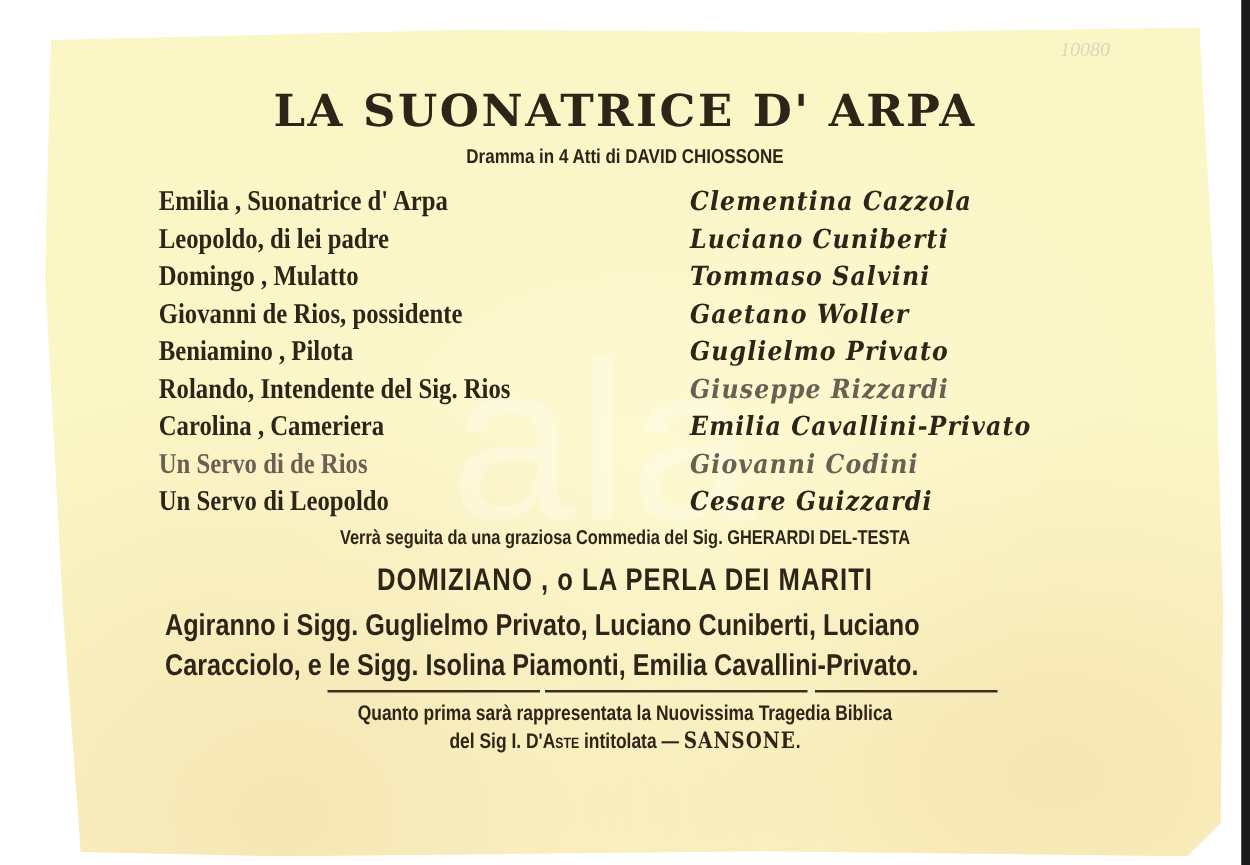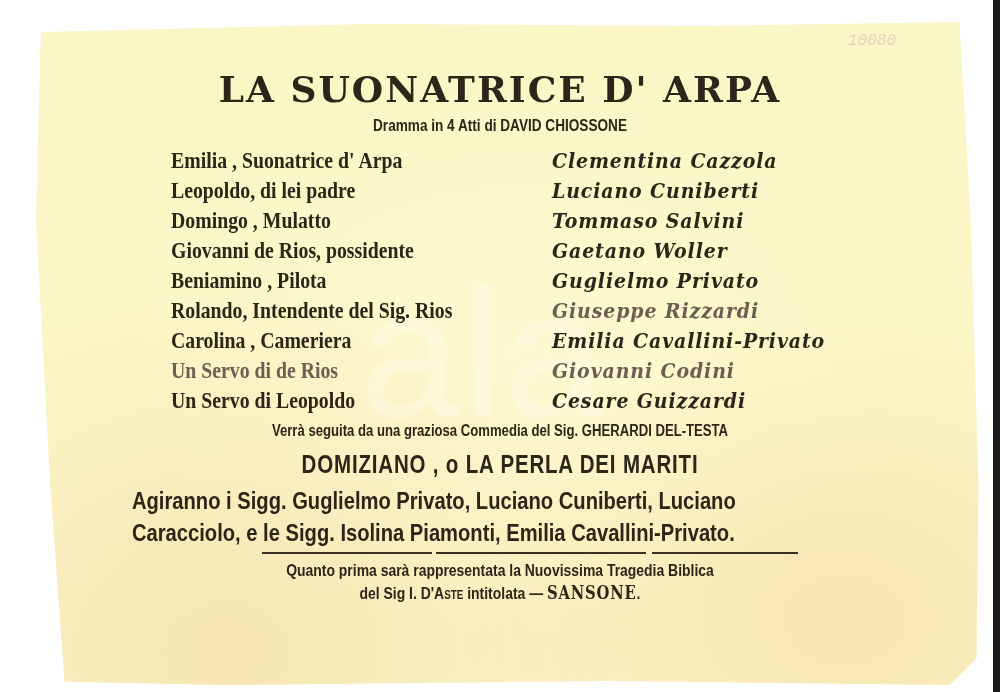--- a/index.html
+++ b/index.html
@@ -19,36 +19,36 @@
         radial-gradient(ellipse at 85% 90%, rgba(240,205,150,0.40), rgba(0,0,0,0) 35%),
         radial-gradient(ellipse at 50% 50%, rgba(255,250,215,0.6), rgba(0,0,0,0) 60%);
       clip-path: polygon(0.5% 1.5%, 35% 0.3%, 70% 0.6%, 97% 0%, 98.2% 30%, 99% 70%, 98.8% 96%, 96% 100%, 60% 99.4%, 20% 100%, 3% 99.5%, 1.5% 70%, 0% 30%);
     }
     .watermark {
       position: absolute; left: 360px; top: 250px; font-family: "Liberation Sans", sans-serif;
       font-size: 180px; color: rgba(255,255,255,0.28); letter-spacing: 2px; font-weight: normal;
       pointer-events: none;
     }
     .pencil-note {
-      position: absolute; left: 848px; top: 32px; font-family: Liberation Mono, monospace;
+      position: absolute; left: 848px; top: 32px; font-family: Liberation Serif, serif;
       font-size: 16px; color: rgba(200,185,175,0.55); font-style: italic;
     }
     .ink { color: #2e2519; }
     .title {
       position: absolute; left: 0; width: 1000px; top: 68px; text-align: center;
       font-family: "DejaVu Serif", serif; font-weight: bold; font-size: 36px; letter-spacing: 2px;
       transform: scaleY(0.98);
     }
     .subtitle {
       position: absolute; left: 0; width: 1000px; top: 117px; text-align: center;
       font-family: "Liberation Sans", sans-serif; font-size: 16px; font-weight: bold;
       transform: scaleX(0.85);
     }
     .cast { position: absolute; top: 146px; }
-    .cast-roles { left: 127px; margin-left: 44px; }
+    .cast-roles { left: 127px; }
     .cast-actors { left: 552px; }
     .cast-line {
       height: 30px; line-height: 30px; font-size: 23px; white-space: nowrap;
     }
     .cast-roles .cast-line { font-family: "Liberation Serif", serif; font-weight: bold; transform-origin: left; transform: scaleX(0.86); }
     .cast-actors .cast-line { font-family: "DejaVu Serif", serif; font-style: italic; font-weight: bold; font-size: 21px; letter-spacing: 1px; transform-origin: left; transform: scaleX(0.9); }
     .faded { color: #6a5f52; }
     .followup {
       position: absolute; left: 0; width: 1000px; top: 422px; text-align: center;
       font-family: "Liberation Sans", sans-serif; font-size: 16px; font-weight: bold;

